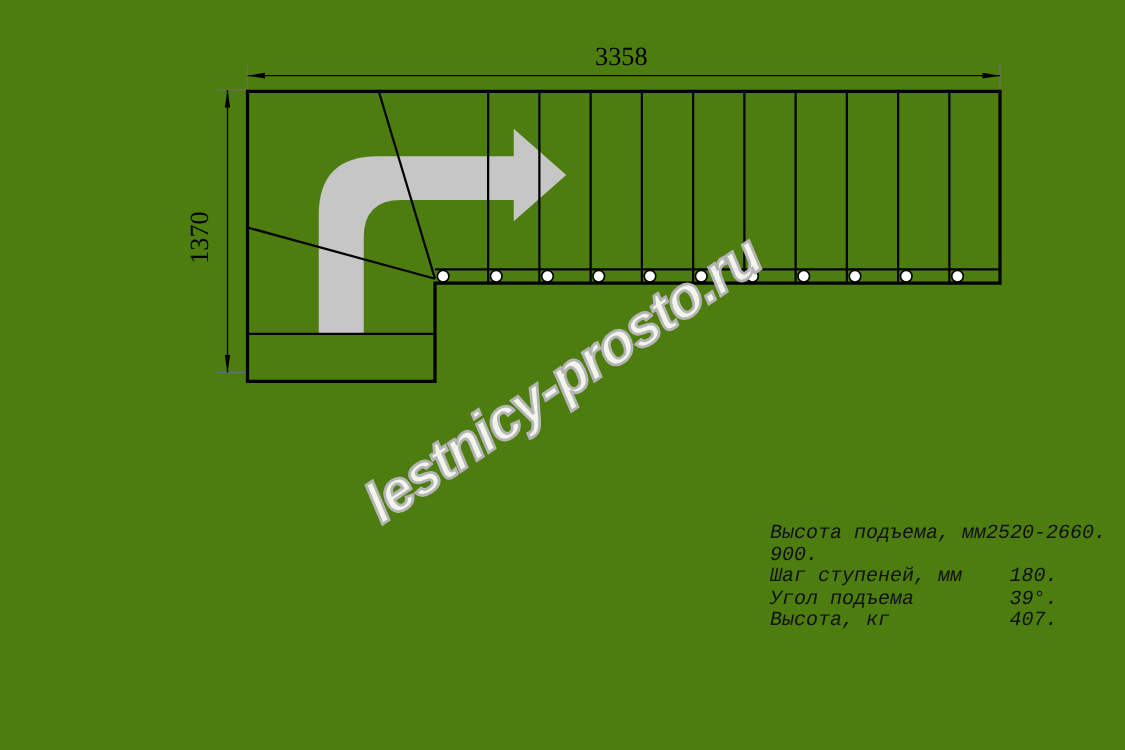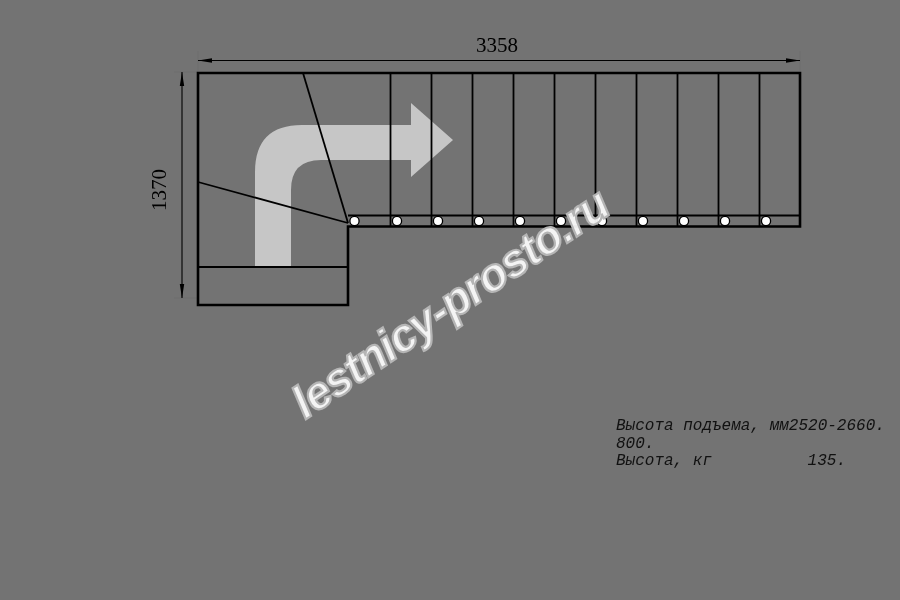--- a/index.html
+++ b/index.html
@@ -1,19 +1,19 @@
 <!DOCTYPE html>
 <html><head>
 <meta charset="utf-8">
 <style>
   html,body{margin:0;padding:0;background:#ffffff;}
   #canvas{
     position:relative;
     width:900px;height:600px;
-    background:#737373;
+    background:#4d7c0f;
     overflow:hidden;
     font-family:"Liberation Sans",sans-serif;
   }
   #drawing-svg{position:absolute;left:0;top:0;}
   
   #watermark{
     position:absolute;
     left:450px;top:303px;
     transform:translate(-50%,-50%) rotate(-34deg);
     font-family:"Liberation Sans",sans-serif;
@@ -114,21 +114,29 @@
   </svg>
 
   <div id="watermark">lestnicy-prosto.ru</div>
 
   <div id="specs">
     <div class="spec-row">
       <span class="spec-label">Высота подъема, мм</span>
       <span class="spec-value">2520-2660.</span>
     </div>
     <div class="spec-row">
-      <span class="spec-value">800.</span>
+      <span class="spec-value">900.</span>
+    </div>
+    <div class="spec-row">
+      <span class="spec-label">Шаг ступеней, мм</span>
+      <span class="spec-value">180.</span>
+    </div>
+    <div class="spec-row">
+      <span class="spec-label">Угол подъема</span>
+      <span class="spec-value">39°.</span>
     </div>
     <div class="spec-row">
       <span class="spec-label">Высота, кг</span>
-      <span class="spec-value">135.</span>
+      <span class="spec-value">407.</span>
     </div>
   </div>
 
 </div>
 
 </body></html>

